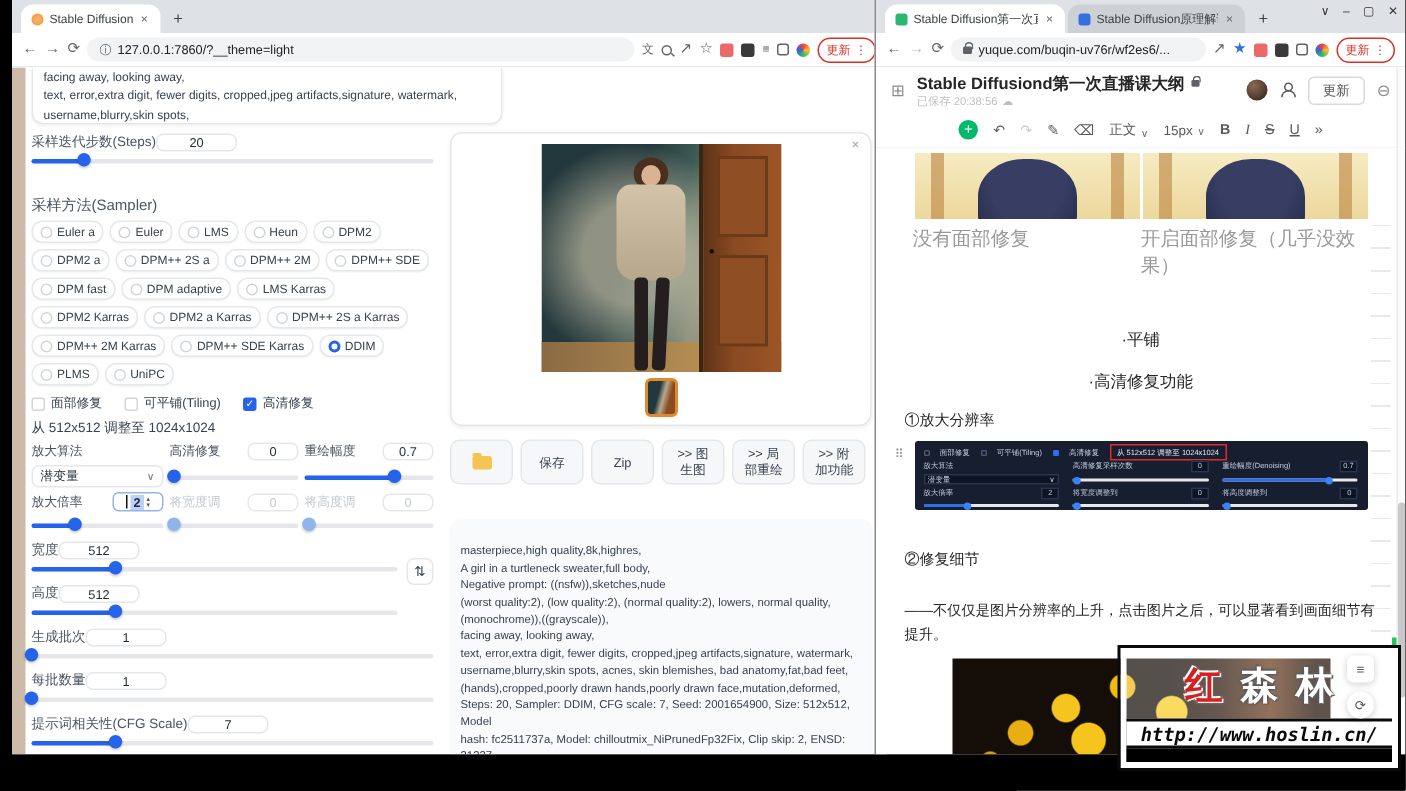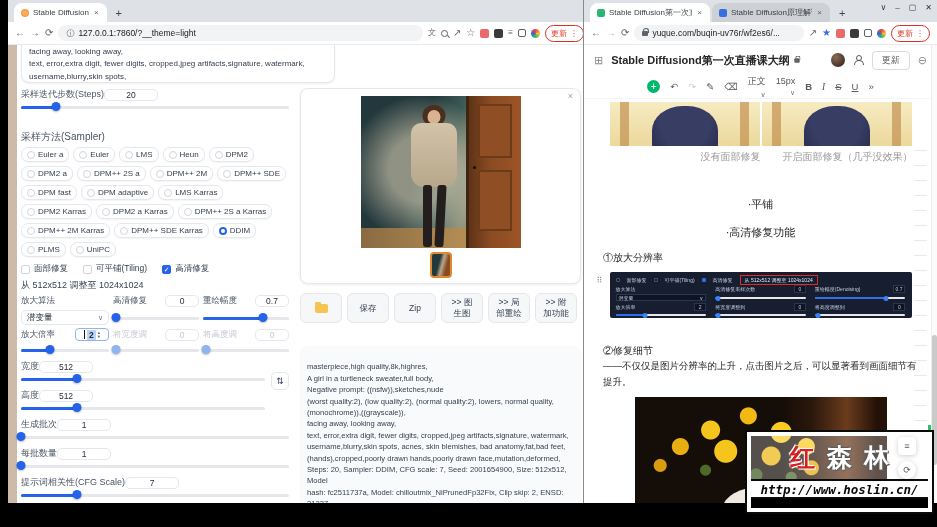--- a/index.html
+++ b/index.html
@@ -113,30 +113,30 @@
   .dsub { font-size:7.5px; color:#bfbfbf; display:flex; gap:3px; align-items:center; }
   .avatar { width:14px; height:14px; border-radius:50%; background:radial-gradient(circle at 35% 30%,#8a6a55,#2c1d15); flex:0 0 auto; }
   .person { width:11px; height:10px; position:relative; flex:0 0 auto; }
   .person::before { content:""; position:absolute; left:3px; top:0; width:4px; height:4px; border:1px solid #595959; border-radius:50%; }
   .person::after { content:""; position:absolute; left:1px; bottom:0; width:8px; height:4px; border:1px solid #595959; border-bottom:none; border-radius:5px 5px 0 0; }
   .update-btn { border:1px solid #d9d9d9; border-radius:4px; padding:2px 9px; font-size:9px; color:#595959; background:#fff; flex:0 0 auto; }
   .hdr-ico { color:#8c8c8c; font-size:11px; flex:0 0 auto; }
   .fmtbar { height:24px; display:flex; align-items:center; justify-content:center; gap:10px; font-size:9.5px; color:#595959; border-bottom:1px solid #f5f5f5; background:#fff; }
   .fmt-plus { width:13px; height:13px; border-radius:50%; background:#00b96b; color:#fff; font-size:10px; line-height:13px; text-align:center; }
   .fmt-dim { color:#c9c9c9; }
-  .fmt-sel { display:flex; gap:3px; align-items:flex-end; font-size:9px;flex-direction:column; }
+  .fmt-sel { display:flex; gap:3px; align-items:flex-end; font-size:9px; }
   .fmt-b { font-weight:bold; } .fmt-i { font-style:italic; font-family:"Liberation Serif",serif; }
   .fmt-s { text-decoration:line-through; } .fmt-u { text-decoration:underline; }
   .doc-body { position:relative; height:404px; overflow:hidden; padding:3px 19px 0; background:#fff; }
   .animes { display:flex; gap:2px; justify-content:center; }
   .anime { width:150px; height:44px; position:relative; overflow:hidden; background:linear-gradient(180deg,#f6ebc2,#ecd89c); }
   .anime .posts { position:absolute; inset:0; background:linear-gradient(90deg, rgba(0,0,0,0) 7%, #c08a4a 7% 13%, rgba(0,0,0,0) 13% 87%, #c08a4a 87% 93%, rgba(0,0,0,0) 93%); opacity:.65; }
   .anime .skirt { position:absolute; left:50%; bottom:-14px; transform:translateX(-50%); width:66px; height:54px; background:radial-gradient(ellipse at 50% 20%, #373d63 0 55%, #252a49 100%); border-radius:46% 46% 30% 30%; }
   .captions { display:flex; justify-content:center; margin-top:4px; }
-  .captions span { width:152px; text-align:right; font-size:10px; color:#999; }
+  .captions span { width:152px; text-align:left; font-size:13px; color:#999; }
   .h-dot { font-size:11px; font-weight:normal; color:#262626;text-align:center; }
   .h-tiling { margin-top:33px; }
   .h-hires { margin-top:13px; }
   .dpara { font-size:10px; color:#262626; line-height:1.65; margin-top:7px; }
   .dsub-h { font-size:10px; color:#262626; margin-top:11px; }
   .shot { position:relative; width:302px; height:46px; margin:7px auto 0; background:#161e30; border-radius:2px; color:#c3cddd; font-size:5px; padding:3px 6px; }
   .draghandle { position:absolute; left:-13px; top:4px; color:#8c8c8c; font-size:8px; }
   .shot-row1 { display:flex; gap:7px; align-items:center; height:9px; }
   .scb { width:4px; height:4px; border:1px solid #4a5874; border-radius:1px; background:#0d1424; font-size:3.5px; line-height:3.5px; color:#fff; text-align:center; }
   .scb.on { background:#2f6feb; border-color:#2f6feb; }
@@ -565,20 +565,24 @@
       </span>
     </div>
 
     <div class="doc-header">
       <span class="grid-ico">⊞</span>
       <div class="dtit-wrap">
         <div class="dtitle">
             <span>Stable Diffusiond第一次直播课大纲</span>
             <span class="lock"></span>
           </div>
+        <div class="dsub">
+            <span>已保存 20:38:56</span>
+            <span>☁</span>
+          </div>
       </div>
       <span class="avatar"></span>
       <span class="person"></span>
       <button class="update-btn">更新</button>
       <span class="hdr-ico">⊖</span>
     </div>
 
     <div class="fmtbar">
       <span class="fmt-plus">+</span>
       <span>↶</span>
@@ -683,21 +687,21 @@
             </span>
           <span class="shot-sl" style="--f:3%">
               <span class="t"></span>
               <span class="f"></span>
               <span class="k"></span>
             </span>
         </div>
       </div>
 
       <div class="dsub-h" style="margin-top:26px">②修复细节</div>
-      <div class="dpara" style="font-size:9.5px; margin-top:0">——不仅仅是图片分辨率的上升，点击图片之后，可以显著看到画面细节有提升。</div>
+      <div class="dpara" style="font-size:9.5px; margin-top:20px">——不仅仅是图片分辨率的上升，点击图片之后，可以显著看到画面细节有提升。</div>
 
       <div class="flowers"></div>
     </div>
 
     <div class="ruler"></div>
     <div class="sb-right">
         <div class="th"></div>
       </div>
     <div class="greenmark"></div>
     <div class="float-btn b1">≡</div>

